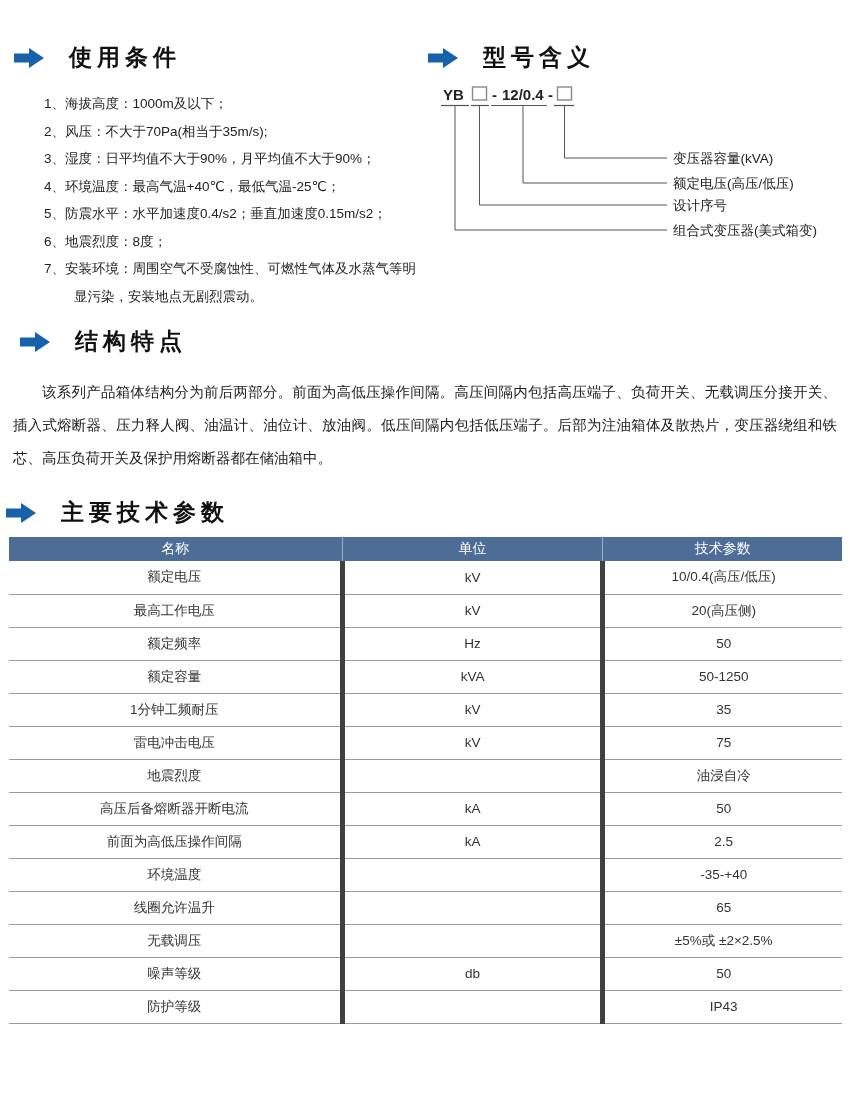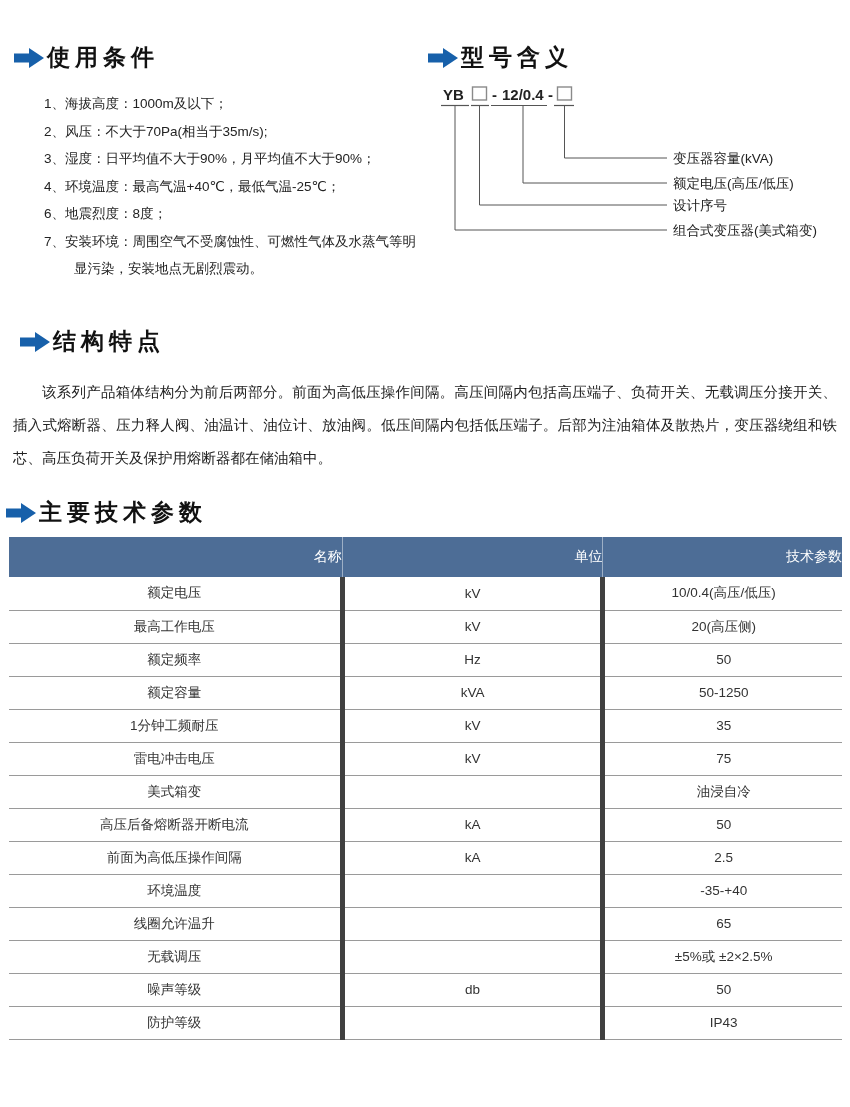--- a/index.html
+++ b/index.html
@@ -14,21 +14,21 @@
     height: 1107px;
     margin: 0 auto;
     background: #ffffff;
     overflow: hidden;
   }
   
   .heading {
     position: absolute;
     display: flex;
     align-items: center;
-    gap: 3px;
+    gap: 25px;
   }
   .heading h2 {
     font-size: 23px;
     font-weight: bold;
     letter-spacing: 5px;
     color: #111111;
     white-space: nowrap;
   }
   .arrow { flex: 0 0 auto; display: block; }
 
@@ -83,26 +83,26 @@
     left: 9px;
     top: 537px;
     width: 833px;
     border-collapse: collapse;
     table-layout: fixed;
   }
   .params-table col.c1 { width: 40%; }
   .params-table col.c2 { width: 31.3%; }
   .params-table col.c3 { width: 28.7%; }
   .params-table th {
-    height: 40px;
+    height: 24px;
     background: #4d6d96;
     color: #ffffff;
     font-size: 14px;
     font-weight: normal;
-    text-align: right;
+    text-align: center;
   }
   .params-table th + th { border-left: 1px solid rgba(255,255,255,0.45); }
   .params-table td {
     height: 33px;
     border-bottom: 1px solid #9a9a9a;
     font-size: 13.5px;
     color: #333333;
     text-align: center;
     vertical-align: middle;
     overflow: hidden;
@@ -120,20 +120,21 @@
       <path d="M0,5.5 h15 v-5.5 l15,10 -15,10 v-5.5 h-15 z" fill="#1760aa"></path>
     </svg>
     <h2>使用条件</h2>
   </div>
 
   <ul class="usage-list">
     <li>1、海拔高度：1000m及以下；</li>
     <li>2、风压：不大于70Pa(相当于35m/s);</li>
     <li>3、湿度：日平均值不大于90%，月平均值不大于90%；</li>
     <li>4、环境温度：最高气温+40℃，最低气温-25℃；</li>
+    <li>5、防震水平：水平加速度0.4/s2；垂直加速度0.15m/s2；</li>
     <li>6、地震烈度：8度；</li>
     <li>7、安装环境：周围空气不受腐蚀性、可燃性气体及水蒸气等明显污染，安装地点无剧烈震动。</li>
   </ul>
 
   <div class="heading" style="left:428px; top:42px;">
     <svg class="arrow" width="30" height="20" viewBox="0 0 30 20">
       <path d="M0,5.5 h15 v-5.5 l15,10 -15,10 v-5.5 h-15 z" fill="#1760aa"></path>
     </svg>
     <h2>型号含义</h2>
   </div>
@@ -217,21 +218,21 @@
           <td>1分钟工频耐压</td>
           <td>kV</td>
           <td>35</td>
         </tr>
       <tr>
           <td>雷电冲击电压</td>
           <td>kV</td>
           <td>75</td>
         </tr>
       <tr>
-          <td>美式箱变</td>
+          <td>地震烈度</td>
           <td></td>
           <td>油浸自冷</td>
         </tr>
       <tr>
           <td>高压后备熔断器开断电流</td>
           <td>kA</td>
           <td>50</td>
         </tr>
       <tr>
           <td>前面为高低压操作间隔</td>

